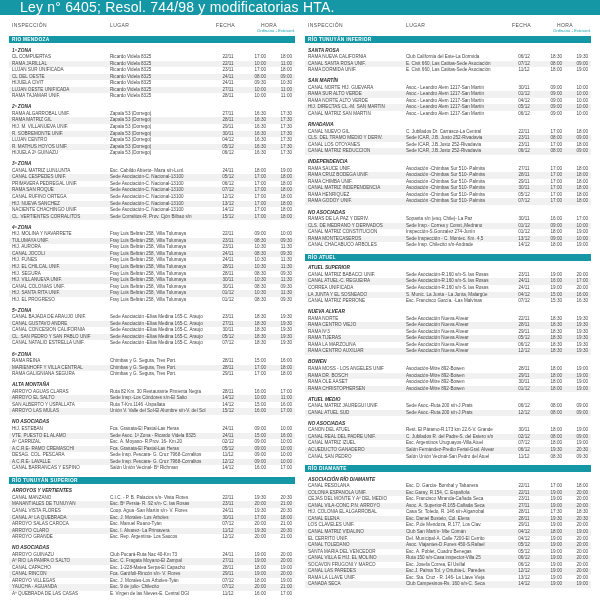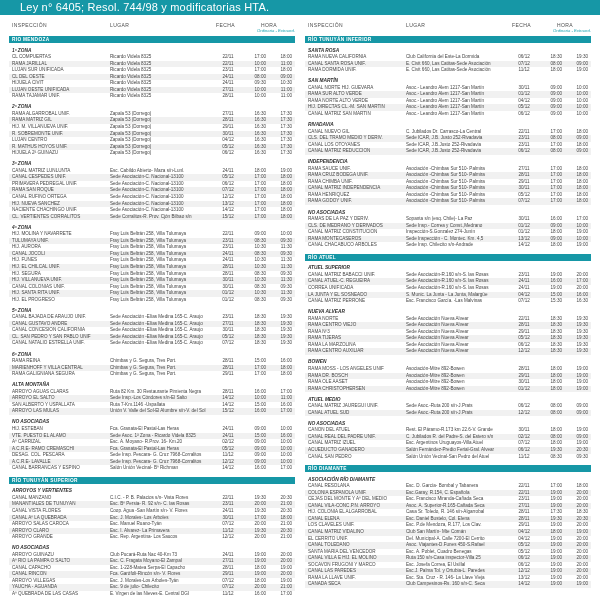--- a/index.html
+++ b/index.html
@@ -1,17 +1,17 @@
 <!DOCTYPE html>
 <html><head>
 <meta charset="utf-8">
 <style>
   html,body{margin:0;padding:0;width:600px;height:600px;overflow:hidden;background:#fff;
     font-family:"Liberation Sans", sans-serif;}
-  .topbar{height:15px;background:#1697a6;color:#fff;font-size:11px;line-height:15px;
+  .topbar{height:15px;background:#1697a6;color:#fff;font-size:14px;line-height:15px;
     padding-left:20px;letter-spacing:.2px;}
   .cols{display:flex;gap:10px;padding:7px 9px 0 9px;}
   .col{flex:1;min-width:0;}
   .col-header{display:grid;grid-template-columns:98px 1fr 30px 52px;align-items:start;
     font-size:5px;color:#4c4c4c;letter-spacing:.4px;margin-bottom:3px;}
   .col-header .ch{padding-left:3px;white-space:nowrap;}
   .col-header .hora-h{text-align:center;padding-left:0;}
   .col-header .hora-note{display:block;color:#1ba3b2;font-style:italic;font-size:4.2px;
     letter-spacing:0;text-align:right;white-space:nowrap;}
   .band{background:#1697a6;color:#fff;font-weight:bold;font-size:4.8px;line-height:7px;

